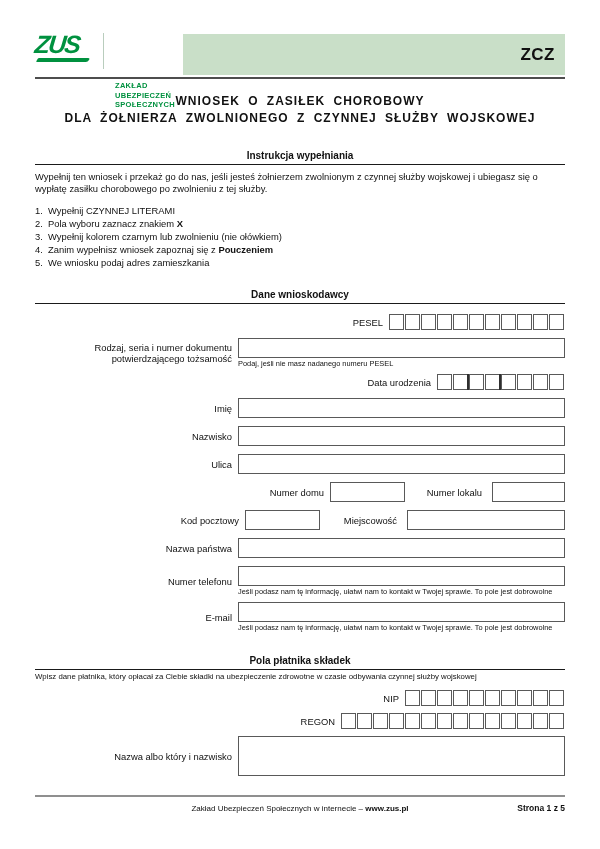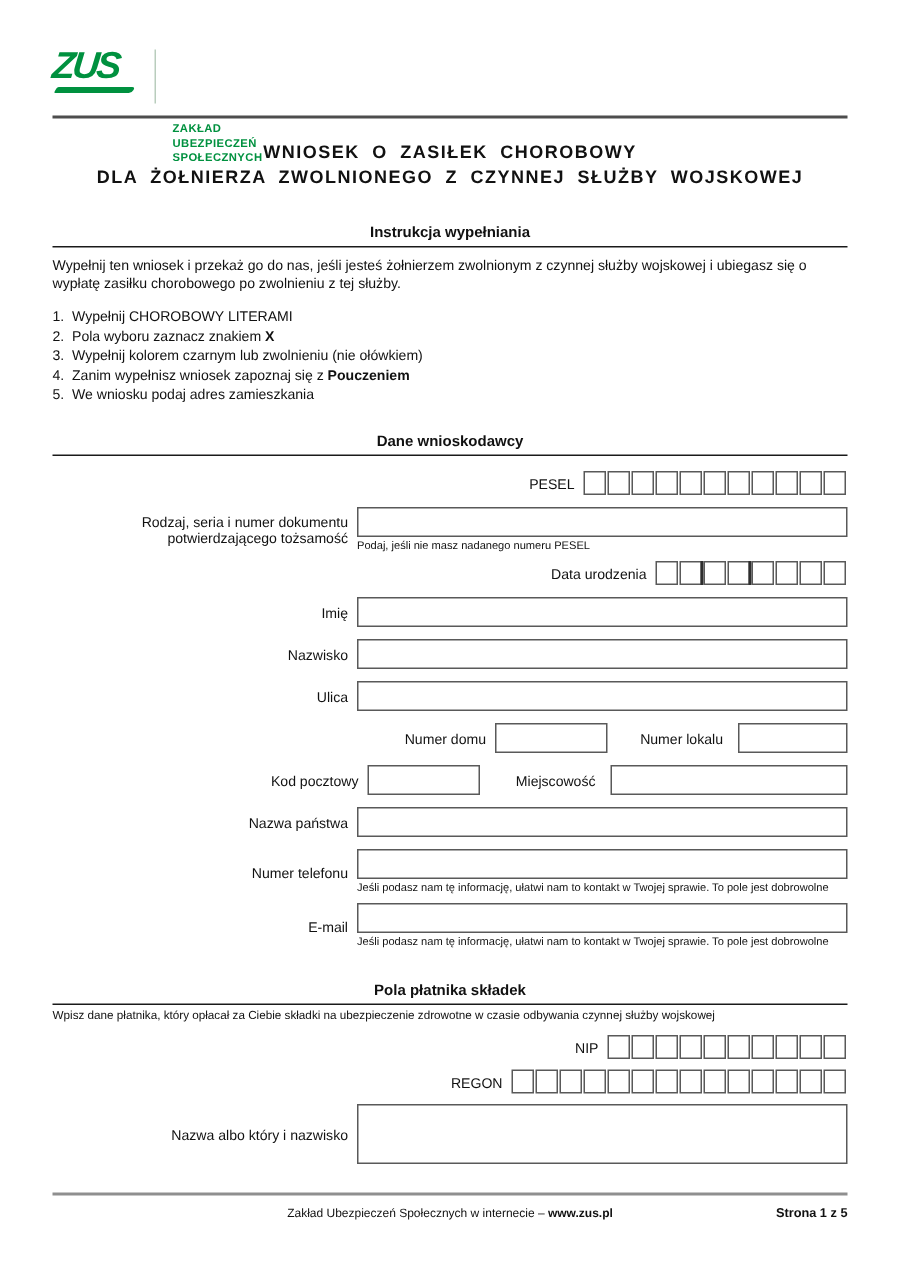--- a/index.html
+++ b/index.html
@@ -87,32 +87,35 @@
         <span class="zus-text">ZUS</span>
         <div class="zus-swoosh"></div>
       </div>
       <div class="logo-divider"></div>
       <div class="logo-org">
         <div>ZAKŁAD</div>
         <div>UBEZPIECZEŃ</div>
         <div>SPOŁECZNYCH</div>
       </div>
     </div>
+    <div class="green-bar">
+      <span class="form-code">ZCZ</span>
+    </div>
   </div>
   <div class="header-rule"></div>
 
   <div class="title">
     <div>WNIOSEK O ZASIŁEK CHOROBOWY</div>
     <div>DLA ŻOŁNIERZA ZWOLNIONEGO Z CZYNNEJ SŁUŻBY WOJSKOWEJ</div>
   </div>
 
   <div class="section-heading sh-instr">Instrukcja wypełniania</div>
   <p class="intro">Wypełnij ten wniosek i przekaż go do nas, jeśli jesteś żołnierzem zwolnionym z czynnej służby wojskowej i ubiegasz się o wypłatę zasiłku chorobowego po zwolnieniu z tej służby.</p>
   <div class="instr-list">
-    <div class="instr-item"><span class="num">1.</span><span>Wypełnij CHOROBOWY LITERAMI</span><b></b></div>
+    <div class="instr-item"><span class="num">1.</span><span>Wypełnij CZYNNEJ LITERAMI</span><b></b></div>
     <div class="instr-item"><span class="num">2.</span><span>Pola wyboru zaznacz znakiem </span><b>X</b></div>
     <div class="instr-item"><span class="num">3.</span><span>Wypełnij kolorem czarnym lub zwolnieniu (nie ołówkiem)</span><b></b></div>
     <div class="instr-item"><span class="num">4.</span><span>Zanim wypełnisz wniosek zapoznaj się z </span><b>Pouczeniem</b></div>
     <div class="instr-item"><span class="num">5.</span><span>We wniosku podaj adres zamieszkania</span><b></b></div>
   </div>
 
   <div class="section-heading sh-applicant">Dane wnioskodawcy</div>
   <div class="rows">
 
     <div class="row">

